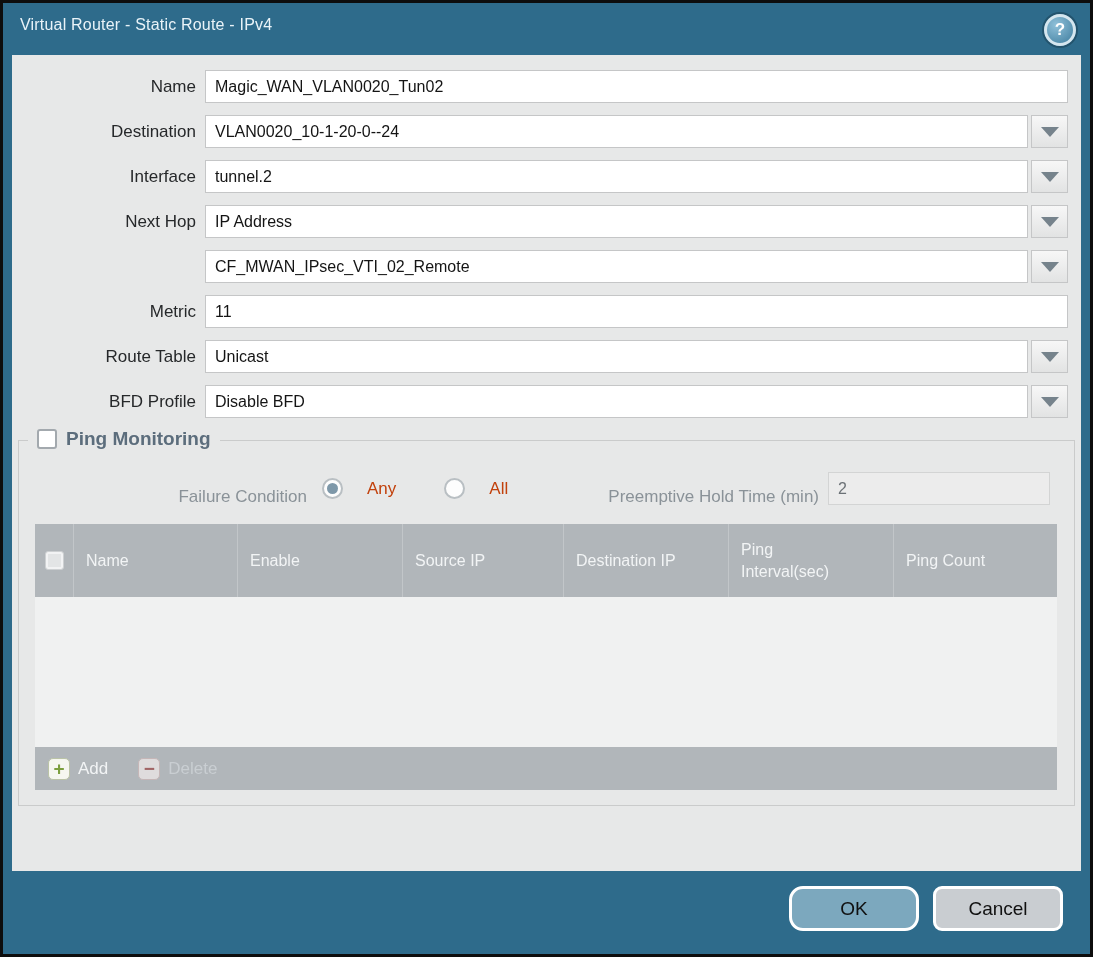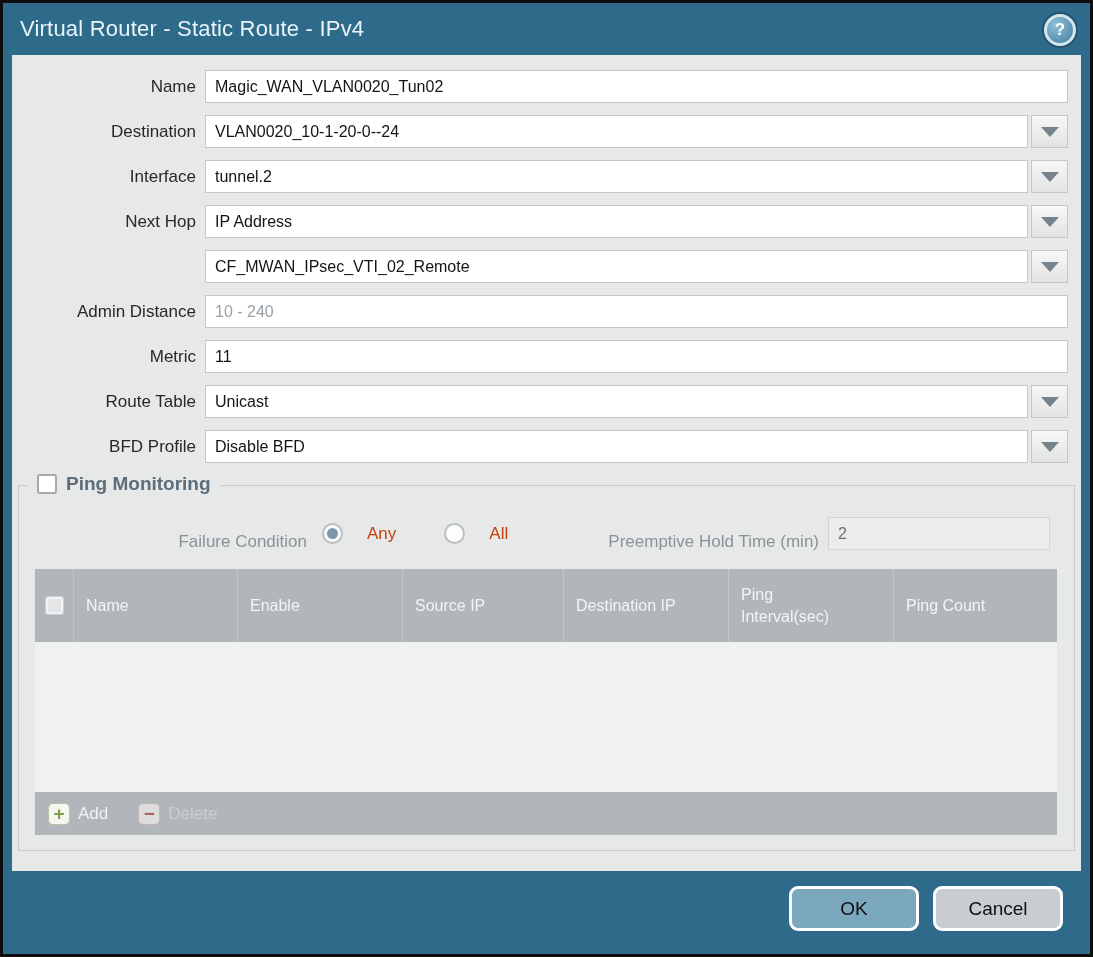--- a/index.html
+++ b/index.html
@@ -5,21 +5,21 @@
   :root{
     --titlebar-bg:#2e6b8b; --panel-bg:#e7e8e8; --header-grey:#b1b6ba;
     --table-body-bg:#f0f1f1; --ok-bg:#7ca8be; --cancel-bg:#c9cdd1;
     --accent-green:#7c9f3f; --accent-red:#9c4a4a; --legend-color:#5c6d7c;
   }
   *{margin:0;padding:0;box-sizing:border-box;}
   html,body{background:#fff;}
   body{font-family:"Liberation Sans",sans-serif;}
   .dialog{position:relative;width:1093px;height:957px;background:var(--titlebar-bg);
     border:3px solid #0d0d0d;overflow:hidden;}
-  .title{position:absolute;left:17px;top:13px;font-size:22px;color:#e9f3f8;letter-spacing:.2px;}
+  .title{position:absolute;left:17px;top:13px;font-size:16px;color:#e9f3f8;letter-spacing:.2px;}
   .help{position:absolute;right:14px;top:11px;width:32px;height:32px;border-radius:50%;
     background:radial-gradient(circle at 35% 30%, #8fc0d9, #3f7d9e);border:3px solid #d5e6ef;
     box-shadow:0 0 0 2px rgba(23,56,73,.45);color:#fff;font-weight:bold;font-size:17px;
     display:flex;align-items:center;justify-content:center;cursor:pointer;}
   .panel{position:absolute;left:9px;right:9px;top:52px;bottom:83px;background:var(--panel-bg);}
 
   
   .form{padding:15px 13px 0 0;}
   .frow{display:flex;align-items:center;height:33px;margin-bottom:12px;}
   .flabel{flex:none;width:193px;text-align:right;padding-right:9px;font-size:17px;color:#26282a;}
@@ -78,21 +78,21 @@
     justify-content:center;font-weight:bold;font-size:19px;line-height:1;flex:none;}
   .sq-icon.plus{background:#f6f7f0;border:1px solid #bac3a6;color:var(--accent-green);}
   .sq-icon.minus{background:#efe9e9;border:1px solid #ccb6b6;color:var(--accent-red);opacity:.75;}
   .tool.disabled{color:#c9ced2;cursor:default;}
 
   
   .footer-btns{position:absolute;right:27px;bottom:23px;display:flex;gap:14px;}
   .btn{width:130px;height:45px;border-radius:9px;border:3px solid #fff;font-size:19px;
     color:#101010;display:flex;align-items:center;justify-content:center;cursor:pointer;
     font-family:inherit;}
-  .btn.ok{background:var(--ok-bg);}
+  .btn.ok{background:var(--ok-bg);border-radius:14px;}
   .btn.cancel{background:var(--cancel-bg);}
 </style>
 </head>
 <body>
 
 <div class="dialog">
   <div class="title">Virtual Router - Static Route - IPv4</div>
   <div class="help">?</div>
 
   <div class="panel">
@@ -138,26 +138,20 @@
       <div class="frow">
         <div class="flabel"></div>
         <div class="fctrl">
           <input class="txt" type="text" value="CF_MWAN_IPsec_VTI_02_Remote" style="">
           <span class="dd">
               <span class="tri"></span>
             </span>
         </div>
       </div>
 
-      <div class="frow">
-        <div class="flabel">Admin Distance</div>
-        <div class="fctrl">
-          <input class="txt" type="text" placeholder="10 - 240" style="">
-        </div>
-      </div>
 
       <div class="frow">
         <div class="flabel">Metric</div>
         <div class="fctrl">
           <input class="txt" type="text" value="11" style="">
         </div>
       </div>
 
       <div class="frow">
         <div class="flabel">Route Table</div>

